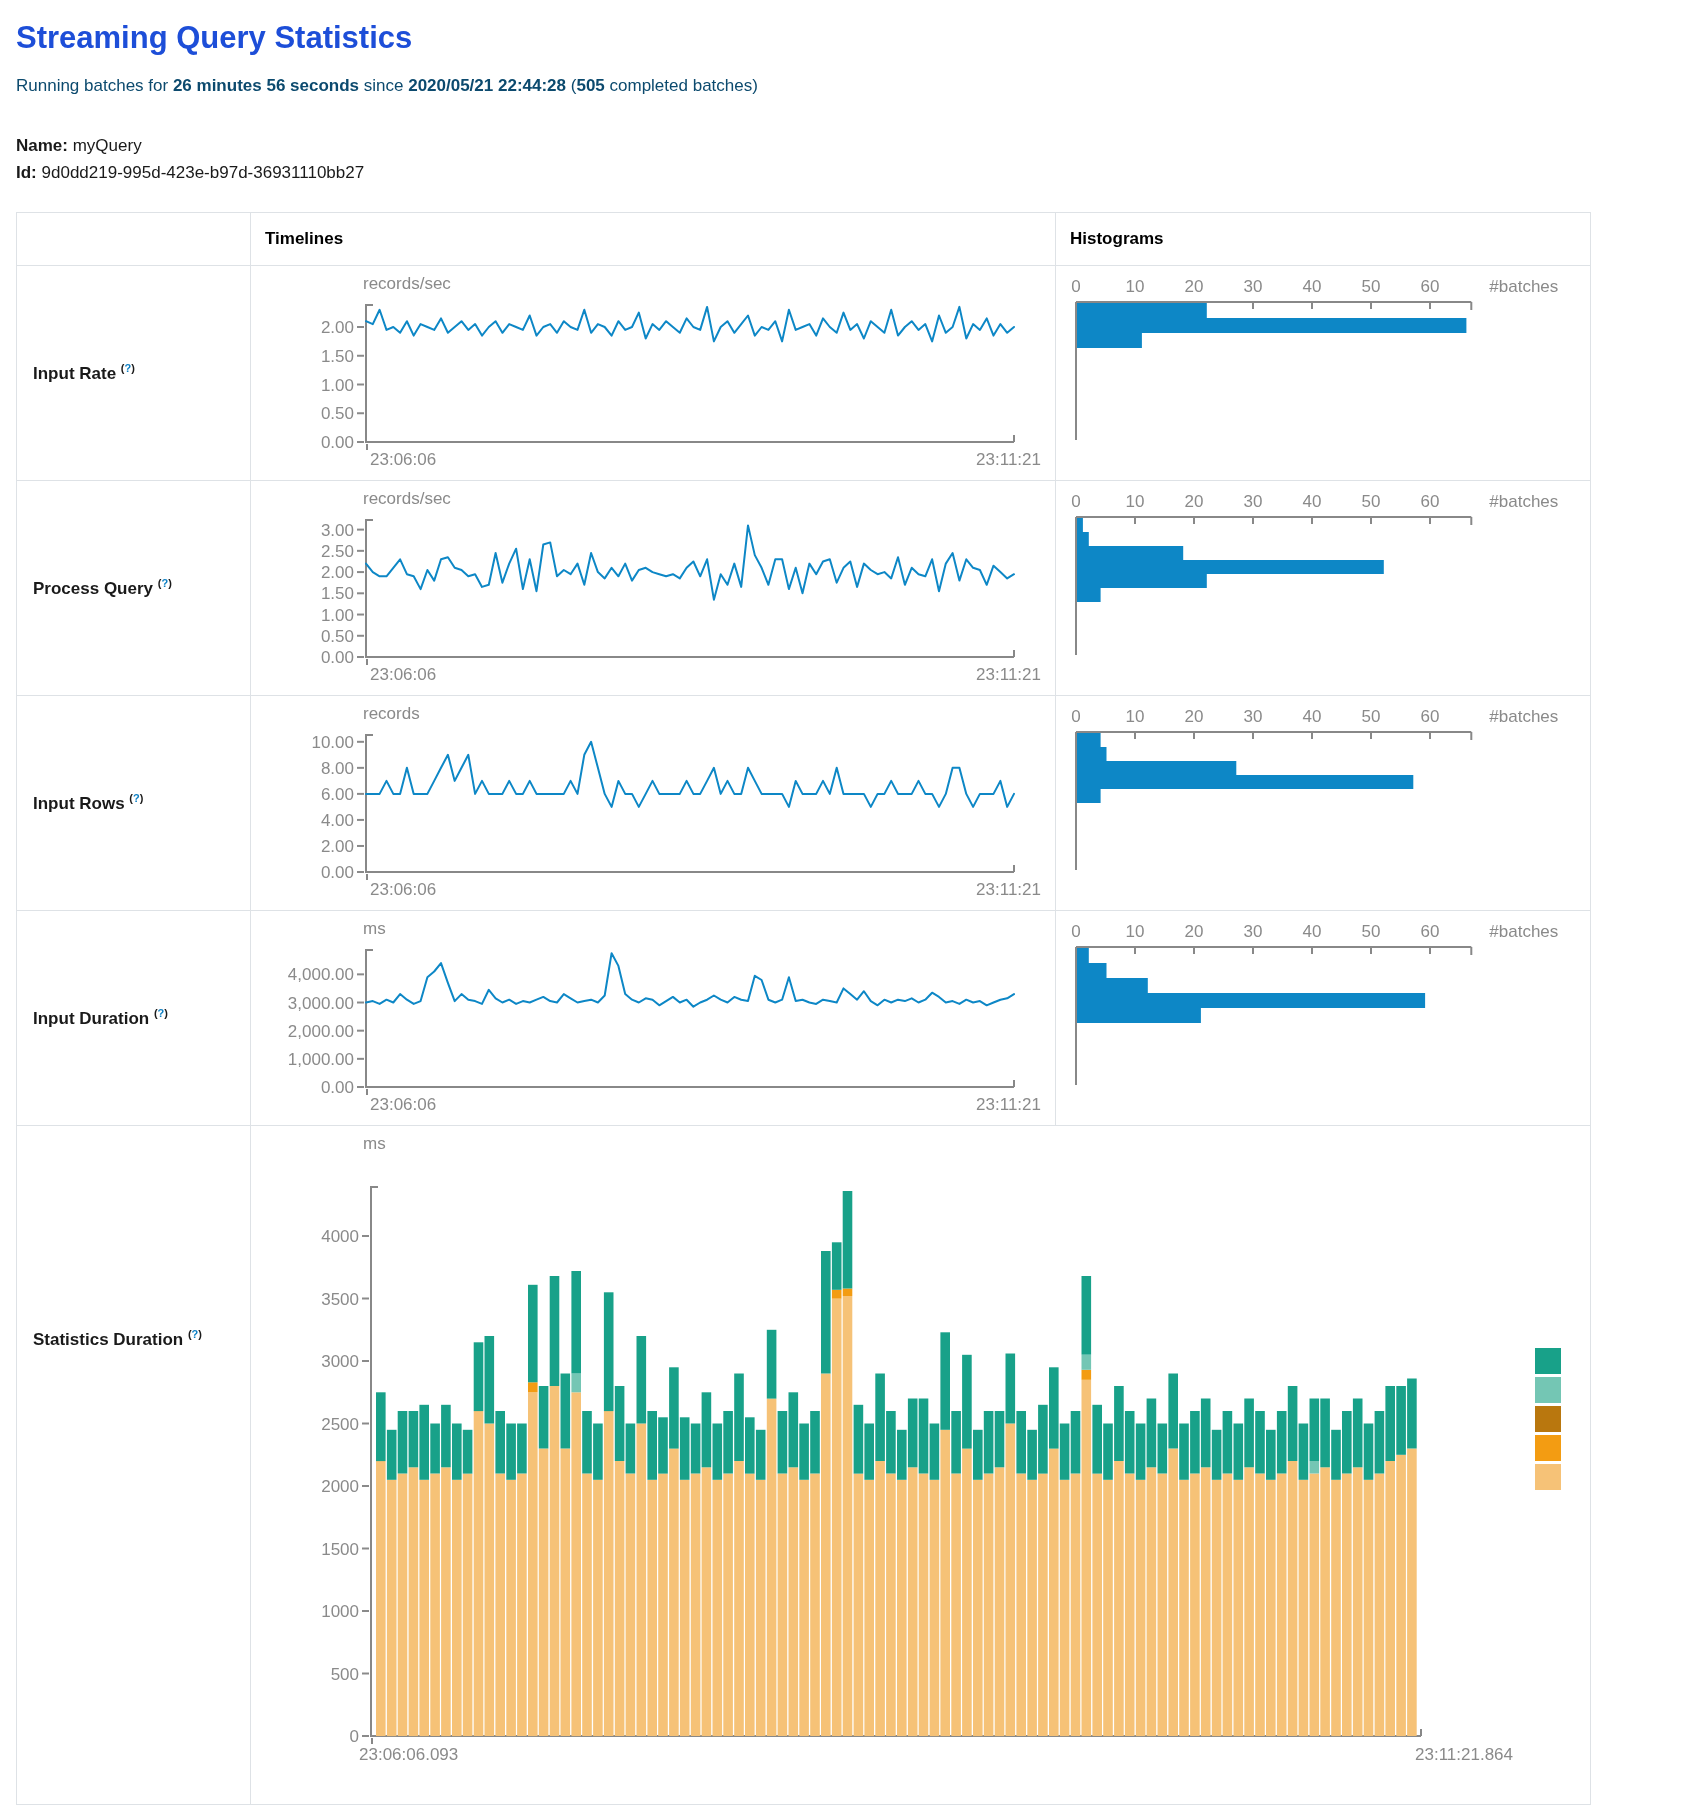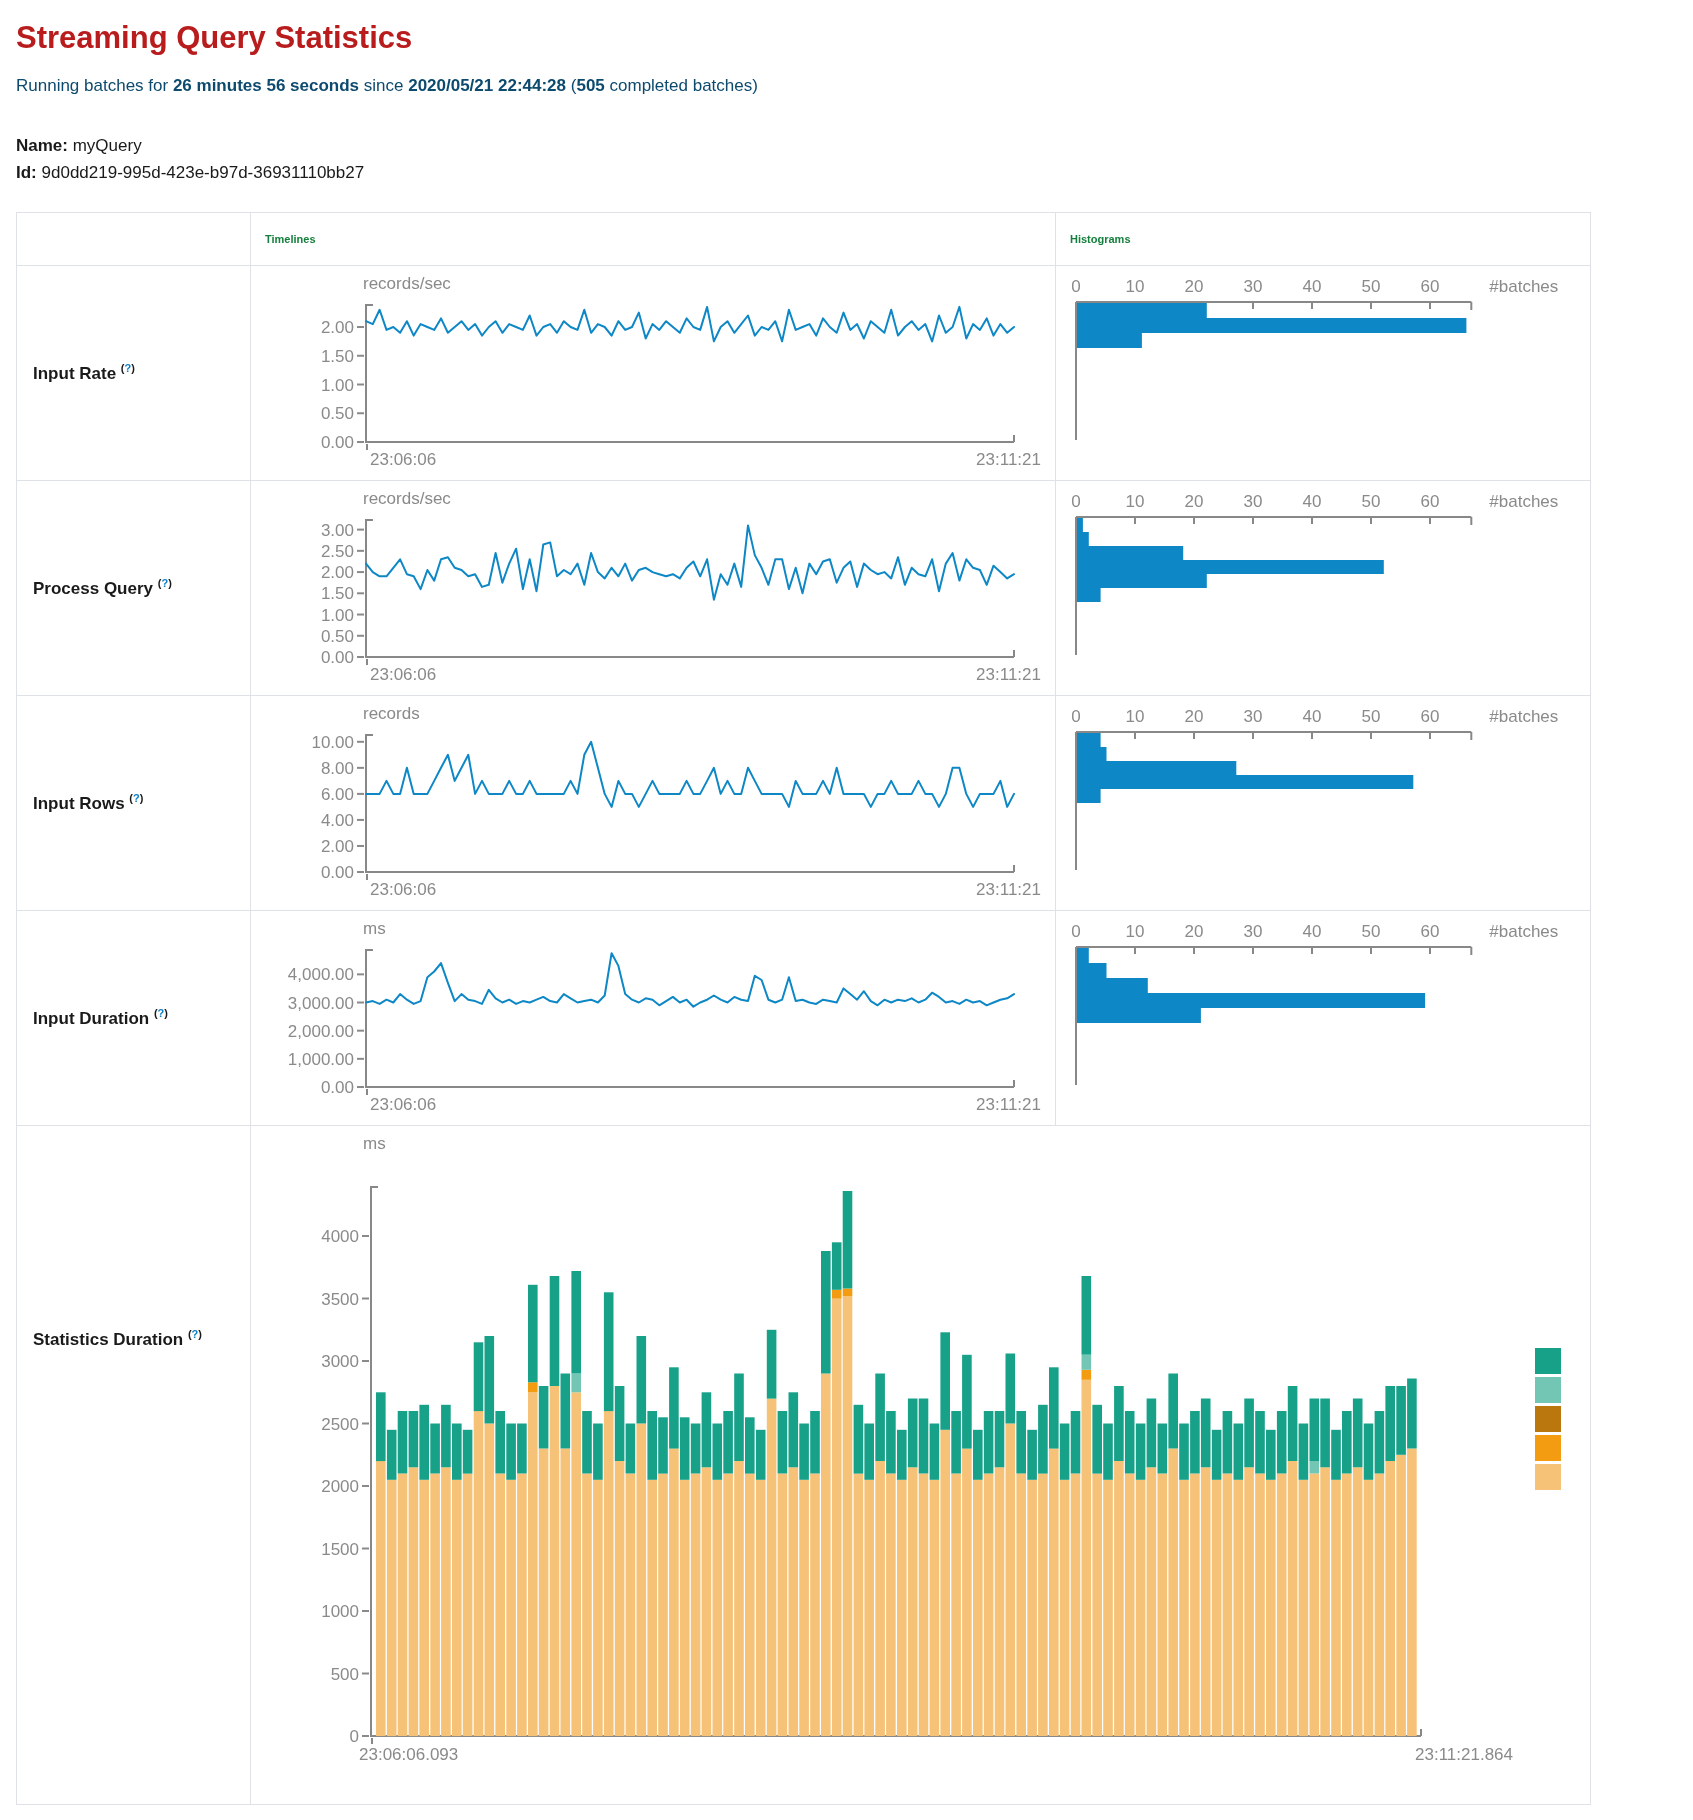--- a/index.html
+++ b/index.html
@@ -1,24 +1,24 @@
 <!DOCTYPE html>
 <html><head>
 <meta charset="utf-8">
 <style>
   html,body{margin:0;padding:0;background:#fff;color:#1a1a1a;
     font-family:"Liberation Sans","DejaVu Sans",sans-serif;}
   .page{width:1693px;padding:14px 16px 20px 16px;box-sizing:border-box;}
-  h1{font-size:31px;font-weight:700;margin:6px 0 20px 0;color:#b91c1c;}
+  h1{font-size:31px;font-weight:700;margin:6px 0 20px 0;color:#1d4ed8;}
   .subtitle{font-size:17px;margin:0 0 36px 0;color:#0c4a6e;}
   .meta{font-size:17px;line-height:27px;margin:0 0 26px 0;}
   table.stats{border-collapse:collapse;table-layout:fixed;width:1574px;background:#fff;}
   table.stats th,table.stats td{border:1px solid #dee2e6;background:#fff;}
-  thead th{text-align:left;vertical-align:middle;padding:14px;font-size:11px;
-    font-weight:700;color:#15803d;height:24px;}
+  thead th{text-align:left;vertical-align:middle;padding:14px;font-size:17px;
+    font-weight:700;color:#000000;height:24px;}
   .row-label{vertical-align:middle;text-align:left;padding-left:16px;
     font-size:17px;font-weight:700;color:#1a1a1a;}
   .row-label.op{vertical-align:top;padding-top:202px;}
   .cell{vertical-align:top;padding:6px 0 8px 0;border-radius:24px;}
   .chart-title{margin:2px 0 0 112px;color:#8a8a8a;font-size:17px;height:22px;}
   svg{display:block;}
   sup.help{font-size:11px;font-weight:700;color:#1a1a1a;cursor:pointer;}
 </style>
 </head>
 <body>

